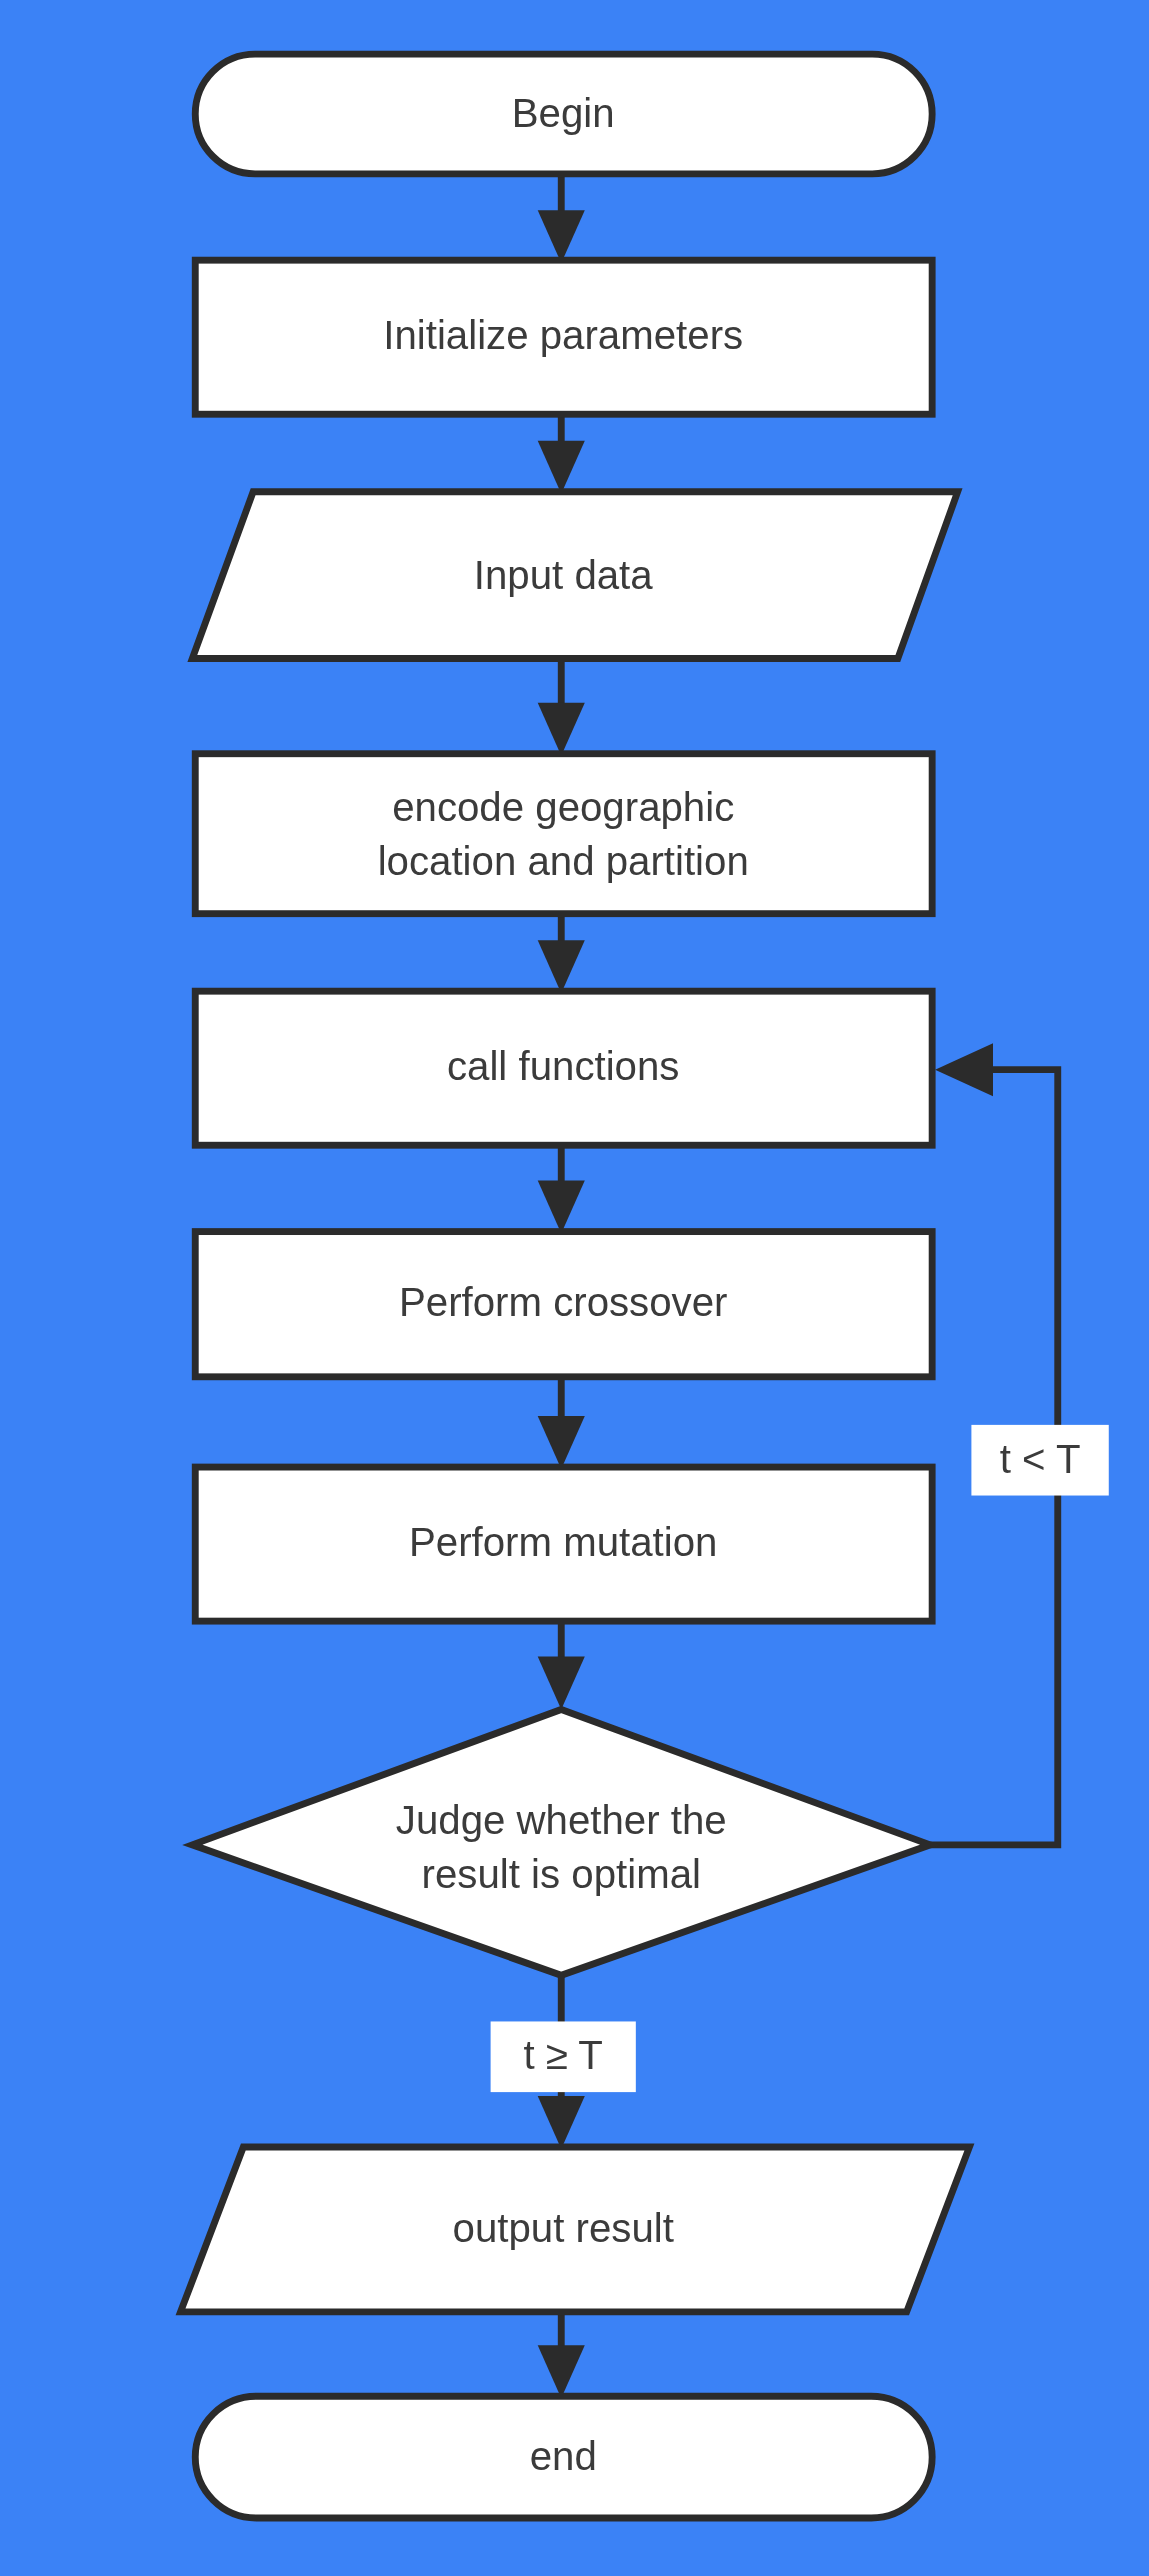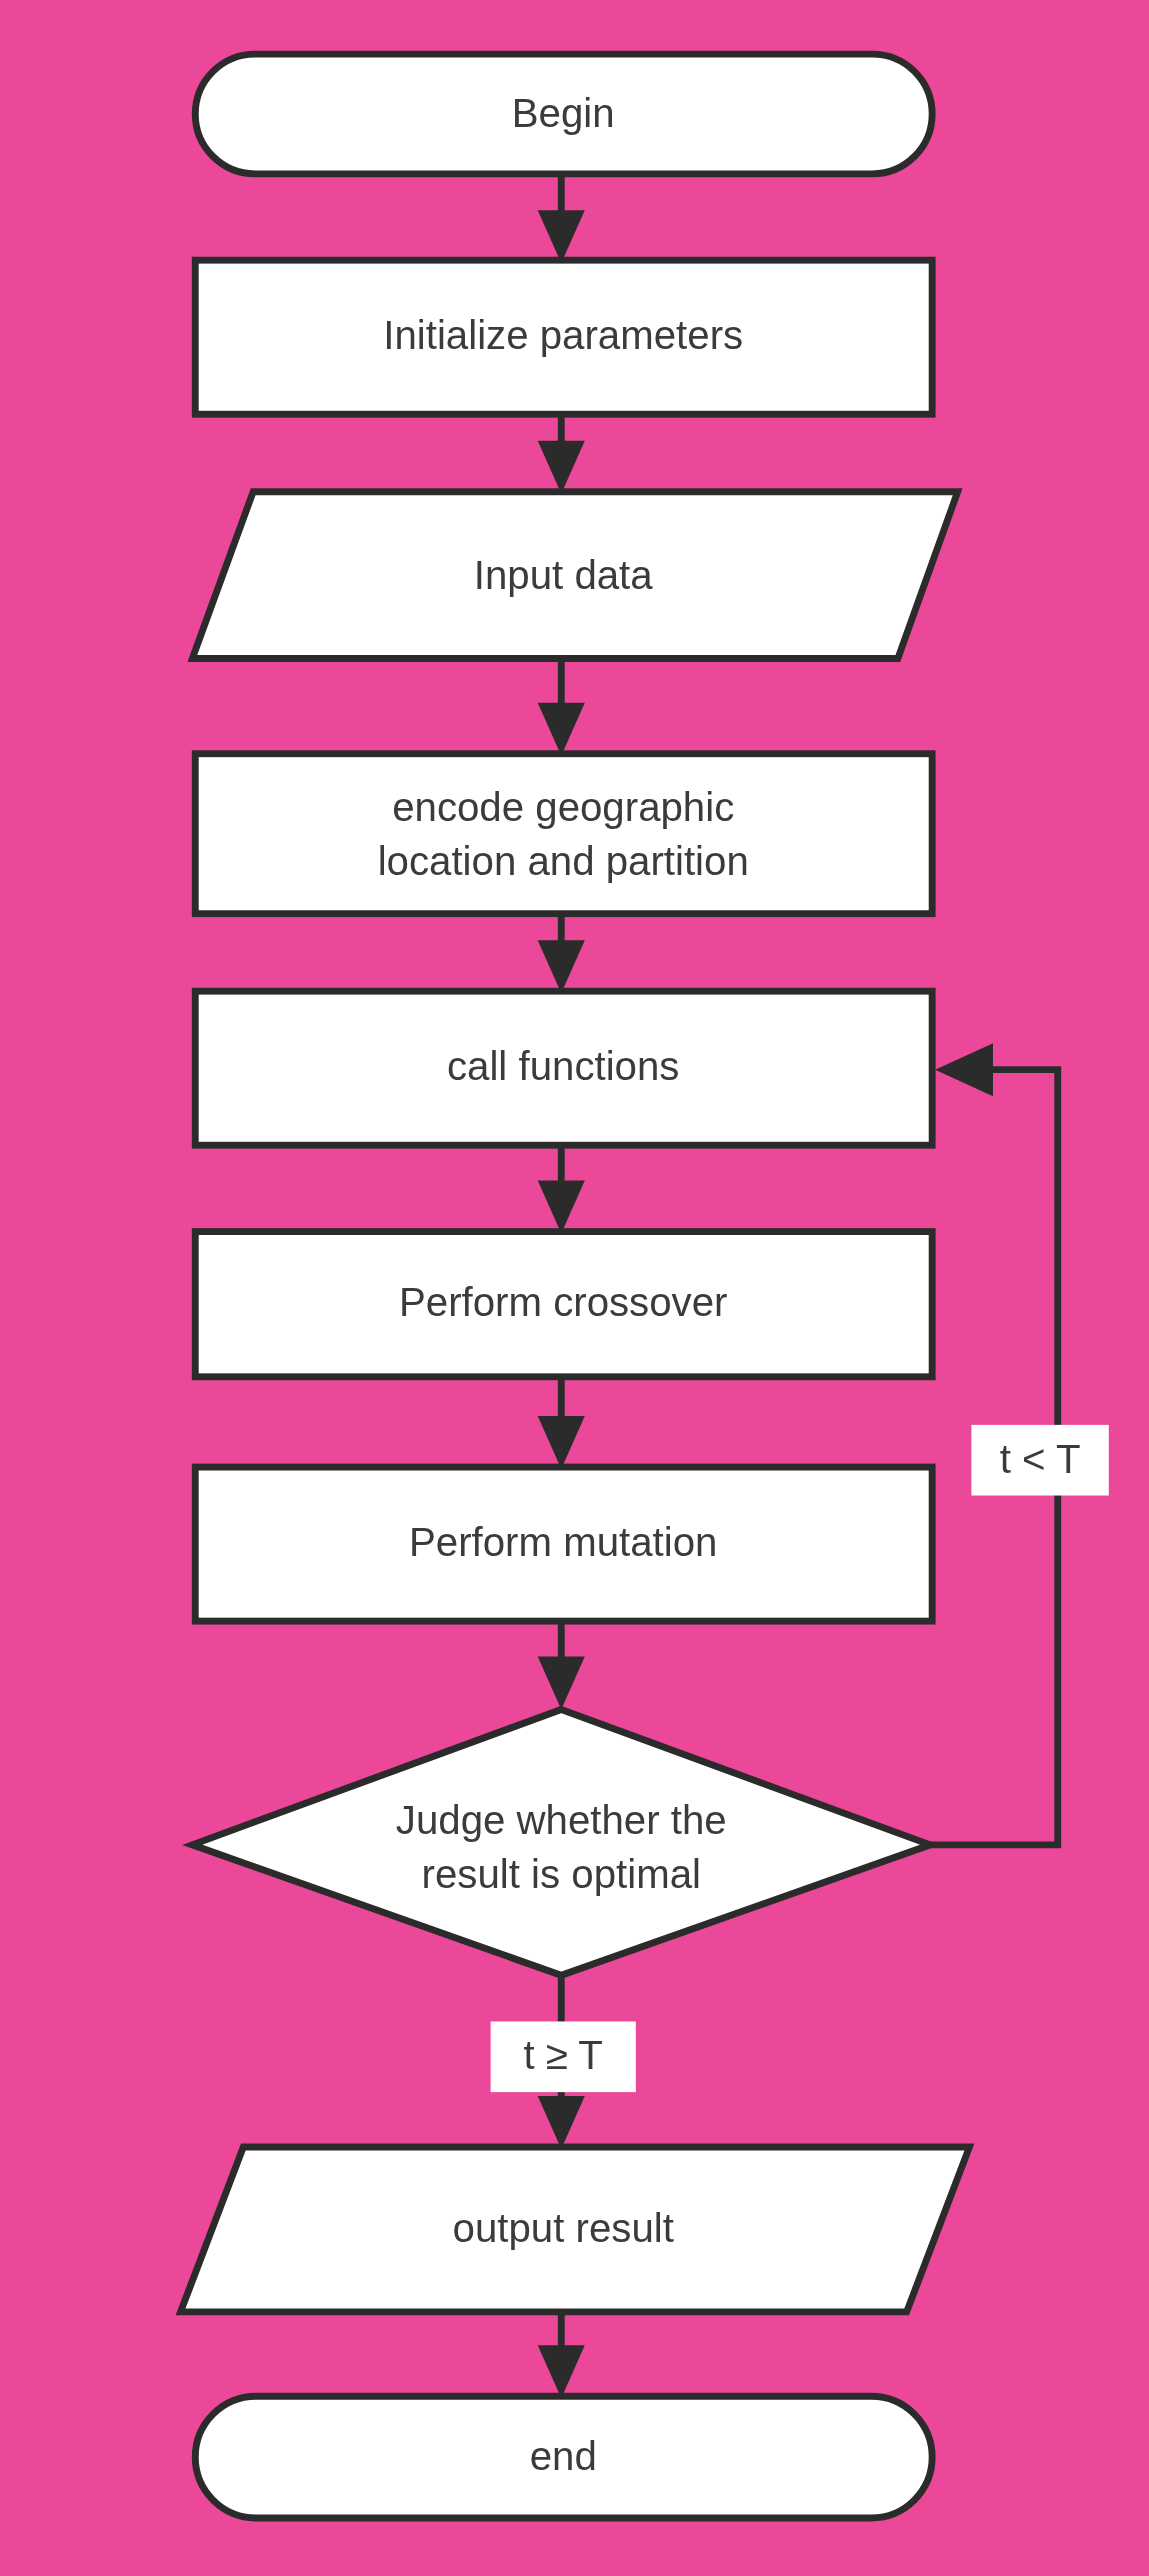--- a/index.html
+++ b/index.html
@@ -8,21 +8,21 @@
     padding: 0;
     background: #ffffff;
   }
   body {
     font-family: "Liberation Sans", "DejaVu Sans", sans-serif;
   }
   #flowchart-root {
     position: relative;
     width: 1149px;
     height: 2576px;
-    background: #ec4899;
+    background: #3b82f6;
     overflow: hidden;
   }
   #flow-svg {
     position: absolute;
     top: 0;
     left: 0;
     width: 1149px;
     height: 2576px;
   }
   .node-shape {

